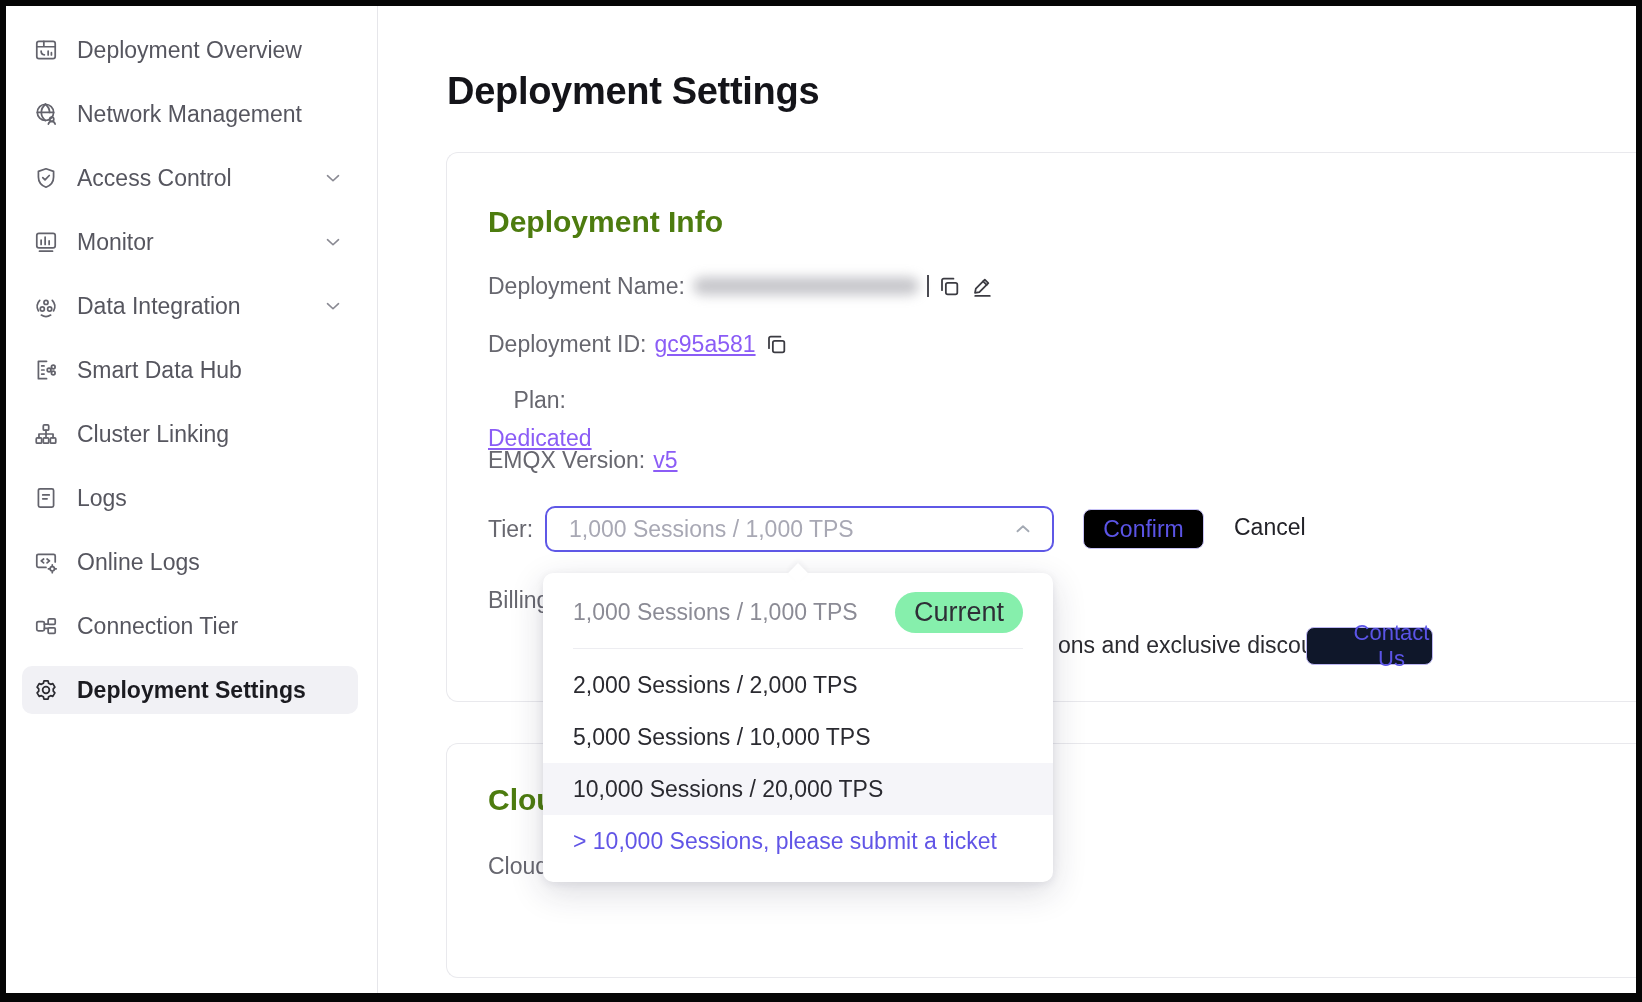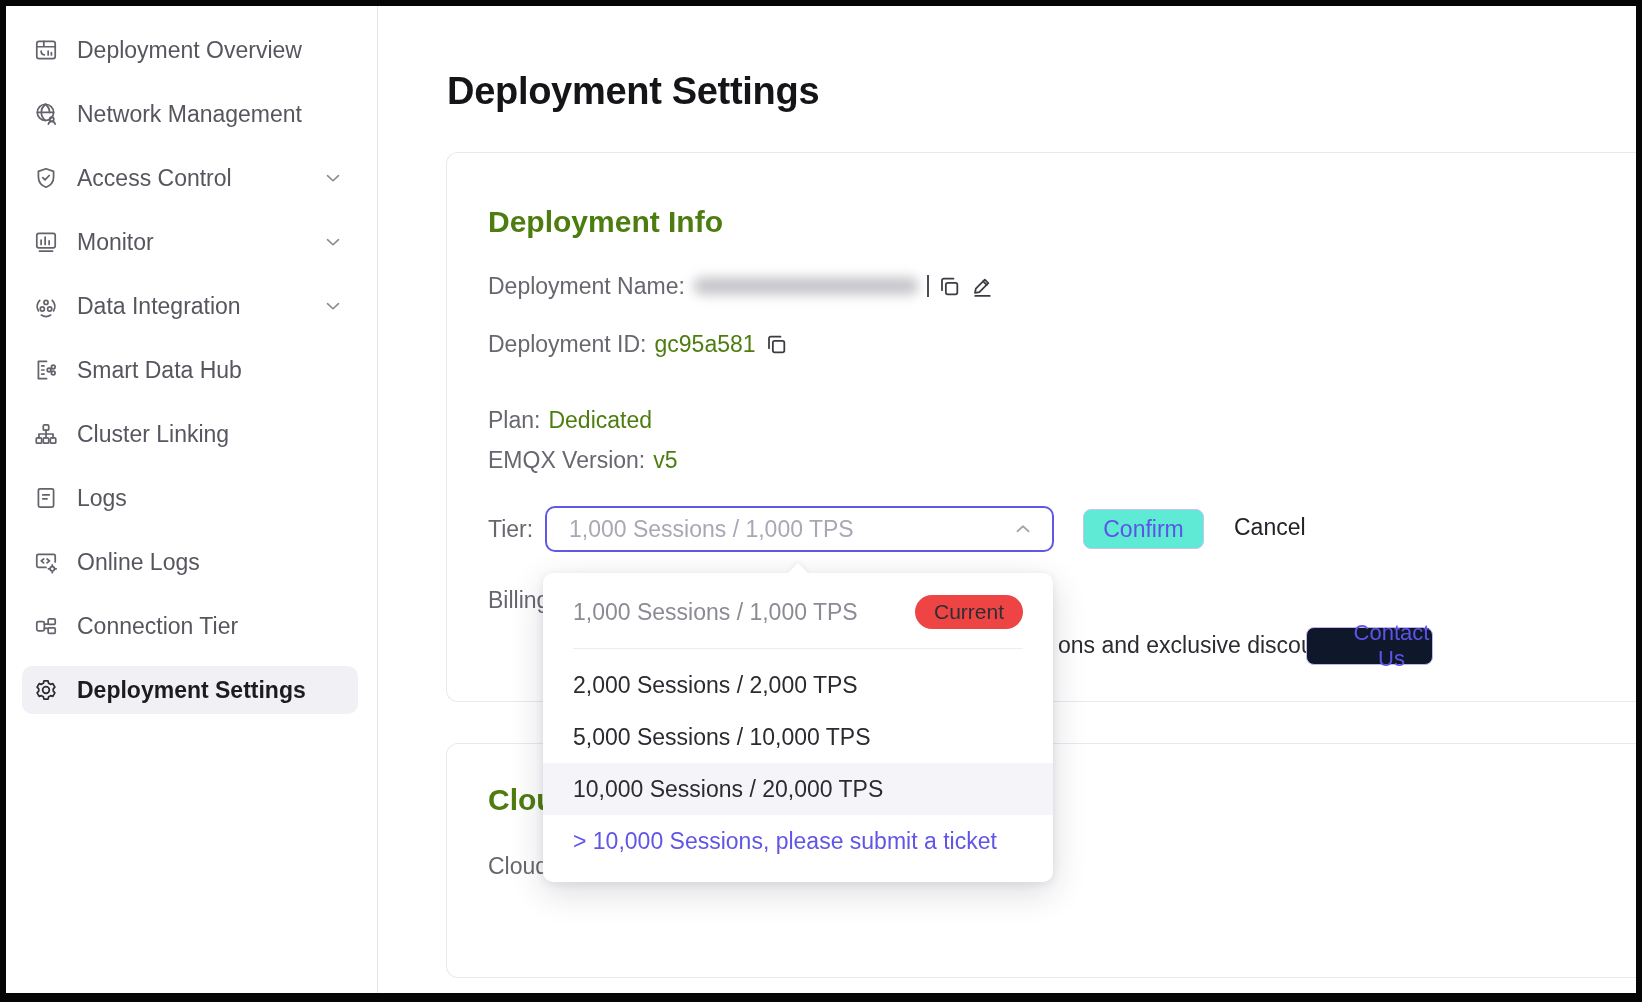--- a/index.html
+++ b/index.html
@@ -30,38 +30,38 @@
   .card { position:absolute; left:440px; width:1190px; background:#fff;
           border:1px solid #e9e9ed; border-right:none; border-radius:12px 0 0 12px; }
   .card1 { top:146px; height:550px; }
   .card2 { top:737px; height:235px; }
   .card-heading { position:absolute; left:41px; font-size:30px; font-weight:700; color:#4d7c0f;
                   white-space:nowrap; }
 
   .row { position:absolute; left:41px; display:flex; align-items:center; gap:8px;
          font-size:23px; line-height:30px; white-space:nowrap; }
   .lab { color:#67676f; }
-  .val { color:#4d7c0f; }
+  .val { color:#8b5cf6;text-decoration:underline; }
 
   .blur-blob { width:226px; height:18px; border-radius:9px; background:#8f8f98;
                opacity:.5; filter:blur(6px); }
   .sep-bar { width:2px; height:22px; background:#4a4a52; }
 
   .icon-btn { display:flex; align-items:center; color:#3b3b42; cursor:pointer; background:none; border:none; }
   .icon-btn svg { width:25px; height:25px; }
 
   .tier-select { position:absolute; left:98px; top:353px; width:509px; height:46px;
                  border:2px solid #5f58e6; border-radius:10px; background:#fff;
                  display:flex; align-items:center; padding:0 18px 0 22px; cursor:pointer; }
   .tier-select .ph { color:#a8a8b4; font-size:23px; }
   .tier-select .up { margin-left:auto; color:#a3a9b3; display:flex; }
   .tier-select .up svg { width:22px; height:22px; }
 
   .btn-confirm { position:absolute; left:636px; top:356px; width:121px; height:40px;
-                 background:#5eead4; border:1px solid #c7c2f5; border-radius:8px;
+                 background:#000000; border:1px solid #c7c2f5; border-radius:8px;
                  color:#5b54e6; font-size:23px; display:flex; align-items:center;
                  justify-content:center; cursor:pointer; }
   .cancel-link { position:absolute; left:787px; top:361px; font-size:23px; color:#222228; cursor:pointer; }
 
   .note-frag { position:absolute; left:611px; top:479px; font-size:23px; color:#2b2b30; white-space:nowrap; }
   .btn-contact { position:absolute; left:859px; top:474px; width:127px; height:38px;
                  background:#0f172a; border:1px solid #bcb6f2; border-radius:8px;
                  color:#5b54e6; font-size:22px; display:flex; align-items:center;
                  justify-content:center; cursor:pointer;padding-left:44px; }
 
@@ -70,21 +70,21 @@
               background:#fff; border-radius:10px; padding:13px 0 15px 0;
               box-shadow:0 10px 34px rgba(30,30,64,.16), 0 2px 8px rgba(30,30,64,.08); }
   .dropdown .notch { position:absolute; top:-7px; left:248px; width:14px; height:14px;
                      background:#fff; transform:rotate(45deg);
                      box-shadow:-2px -2px 5px rgba(30,30,64,.05); }
   .opt { height:52px; display:flex; align-items:center; padding:0 30px;
          font-size:23px; color:#2a2a30; cursor:pointer; position:relative; }
   .opt.current { color:#8b8b95; cursor:default; }
   .opt.hovered { background:#f5f5f9; }
   .opt.link { color:#6155e6; }
-  .badge { margin-left:auto; background:#ef4444; color:#2e2e36; font-size:21px;
+  .badge { margin-left:auto; background:#86efac; color:#2e2e36; font-size:27px;
            padding:5px 19px; border-radius:999px; }
   .opt-divider { height:1px; background:#ededf1; margin:10px 30px; }
 </style>
 </head>
 <body>
 
 <div class="frame">
 <div class="app">
 
   <nav class="sidebar">
@@ -265,21 +265,21 @@
       <span class="lab">Deployment ID:</span>
       <span class="val">gc95a581</span>
       <button class="icon-btn">
         <svg viewBox="0 0 24 24" fill="none" stroke="currentColor" stroke-width="1.7" stroke-linecap="round" stroke-linejoin="round">
               <rect x="8.5" y="8.5" width="11" height="11" rx="1.8"></rect>
               <path d="M4.8 15.5V6.2a1.7 1.7 0 0 1 1.7-1.7h9.3"></path>
             </svg>
       </button>
     </div>
 
-    <div class="row" style="top:252px;">
+    <div class="row" style="top:232px;flex-direction:column;">
       <span class="lab">Plan:</span>
       <span class="val">Dedicated</span>
     </div>
 
     <div class="row" style="top:292px;">
       <span class="lab">EMQX Version:</span>
       <span class="val">v5</span>
     </div>
 
     <div class="row" style="top:361px;">

